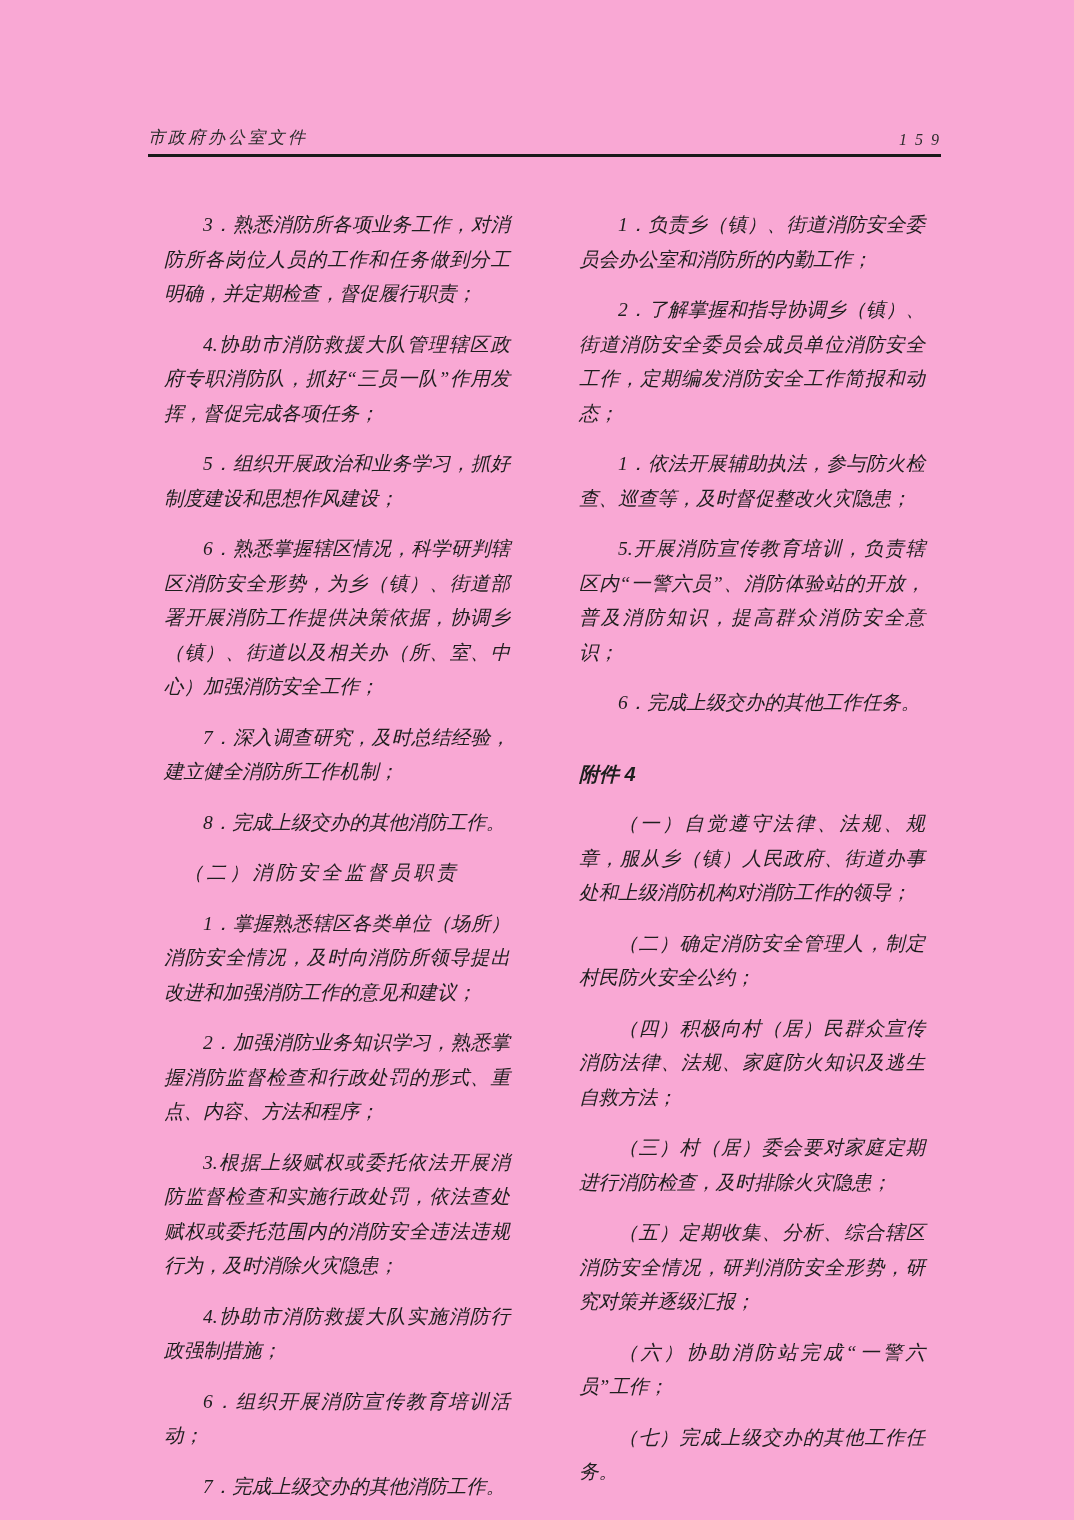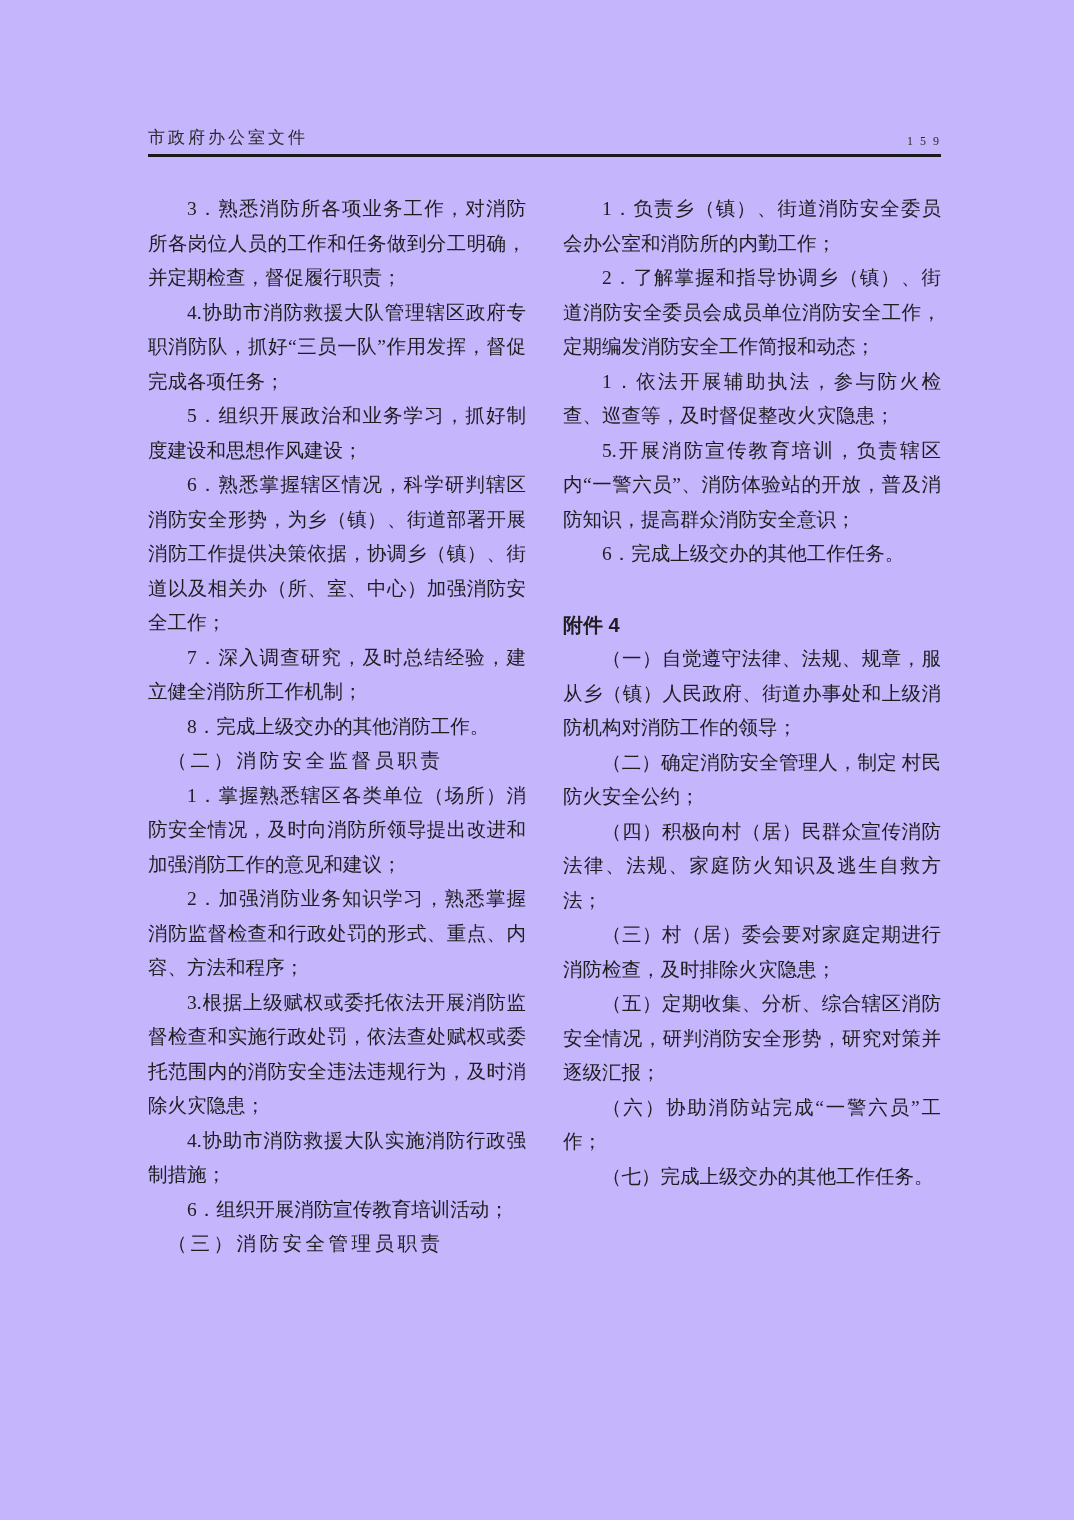--- a/index.html
+++ b/index.html
@@ -27,42 +27,42 @@
     padding-bottom: 5px;
   }
   .header-title {
     font-family: "Liberation Serif", "DejaVu Serif", serif;
     font-size: 17px;
     letter-spacing: 3px;
     color: #2b2b2b;
   }
   .header-page-number {
     font-family: "Liberation Serif", "DejaVu Serif", serif;
-    font-size: 12px;
+    font-size: 16px;
     letter-spacing: 2px;
     color: #2b2b2b;
   }
   
   .content {
     position: absolute;
     left: 148px;
     top: 192px;
     width: 793px;
     display: flex;
     gap: 37px;
   }
   .column {
     width: 378px;
     font-family: "Liberation Serif", "DejaVu Serif", serif;
     font-size: 19.5px;
     line-height: 34.5px;
     color: #1e1e1e;
     text-align: justify;
   }
-  .column p { margin: 0; }
+  .column p { margin: 16px; }
   p.body { text-indent: 2em; }
   p.subheading {
     text-indent: 1em;
     letter-spacing: 0.18em;
     font-family: "Liberation Serif", "DejaVu Serif", serif;
   }
   p.attachment-label {
     font-family: "Liberation Sans", "DejaVu Sans", sans-serif;
     font-weight: 600;
     font-size: 20px;
@@ -76,21 +76,21 @@
     font-size: 20.5px;
     text-align: center;
     margin-top: 30px !important;
     margin-bottom: 48px !important;
     text-indent: 0;
   }
 </style>
 </head>
 <body>
 
-<div class="page" style="background: #c4b5fd; color: rgb(30, 30, 30);">
+<div class="page" style="background: #f9a8d4; color: rgb(30, 30, 30); font-style: italic;">
 
   <div class="page-header" style="border-bottom-color: rgb(26, 26, 26);">
     <span class="header-title">市政府办公室文件</span>
     <span class="header-page-number">1 5 9</span>
   </div>
 
   <div class="content">
 
     <div class="column">
       <p class="body">3．熟悉消防所各项业务工作，对消防所各岗位人员的工作和任务做到分工明确，并定期检查，督促履行职责；</p>
@@ -98,20 +98,21 @@
       <p class="body">5．组织开展政治和业务学习，抓好制度建设和思想作风建设；</p>
       <p class="body">6．熟悉掌握辖区情况，科学研判辖区消防安全形势，为乡（镇）、街道部署开展消防工作提供决策依据，协调乡（镇）、街道以及相关办（所、室、中心）加强消防安全工作；</p>
       <p class="body">7．深入调查研究，及时总结经验，建立健全消防所工作机制；</p>
       <p class="body">8．完成上级交办的其他消防工作。</p>
       <p class="subheading">（二）消防安全监督员职责</p>
       <p class="body">1．掌握熟悉辖区各类单位（场所）消防安全情况，及时向消防所领导提出改进和加强消防工作的意见和建议；</p>
       <p class="body">2．加强消防业务知识学习，熟悉掌握消防监督检查和行政处罚的形式、重点、内容、方法和程序；</p>
       <p class="body">3.根据上级赋权或委托依法开展消防监督检查和实施行政处罚，依法查处赋权或委托范围内的消防安全违法违规行为，及时消除火灾隐患；</p>
       <p class="body">4.协助市消防救援大队实施消防行政强制措施；</p>
       <p class="body">6．组织开展消防宣传教育培训活动；</p>
+      <p class="body">7．完成上级交办的其他消防工作。</p>
       <p class="subheading">（三）消防安全管理员职责</p>
     </div>
 
     <div class="column">
       <p class="body">1．负责乡（镇）、街道消防安全委员会办公室和消防所的内勤工作；</p>
       <p class="body">2．了解掌握和指导协调乡（镇）、街道消防安全委员会成员单位消防安全工作，定期编发消防安全工作简报和动态；</p>
       <p class="body">1．依法开展辅助执法，参与防火检查、巡查等，及时督促整改火灾隐患；</p>
       <p class="body">5.开展消防宣传教育培训，负责辖区内“一警六员”、消防体验站的开放，普及消防知识，提高群众消防安全意识；</p>
       <p class="body">6．完成上级交办的其他工作任务。</p>
       <p class="attachment-label">附件 4</p>

